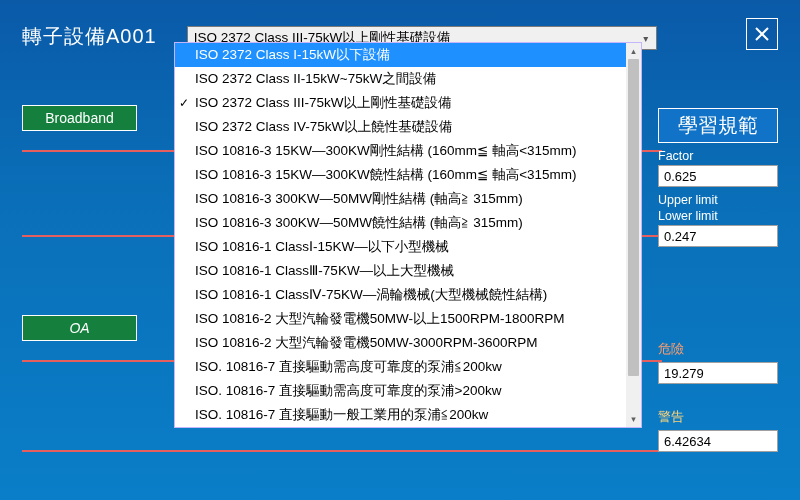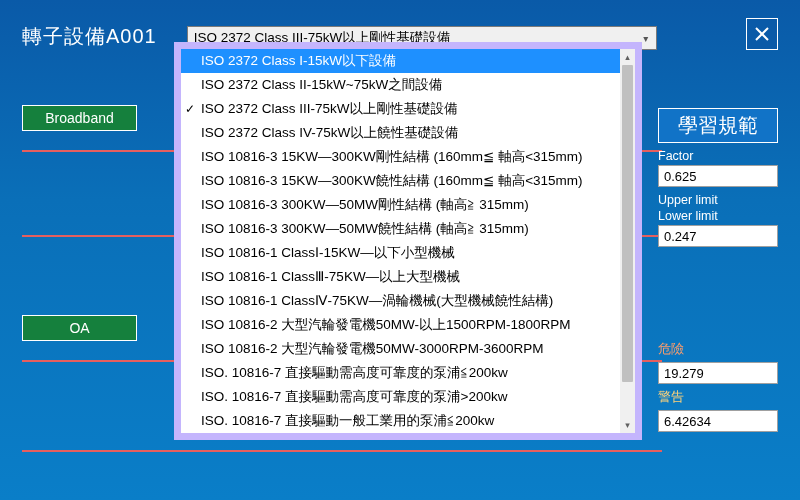--- a/index.html
+++ b/index.html
@@ -3,44 +3,44 @@
 <meta charset="utf-8">
 <style>
   * { box-sizing: border-box; margin: 0; padding: 0; font-family: "Microsoft JhengHei", "Segoe UI", sans-serif; }
   body { width: 800px; height: 500px; overflow: hidden; background: linear-gradient(#0a5aa8, #0a6fb8 40%, #0a7ec8); position: relative; }
   .topbar { display: flex; align-items: flex-end; padding: 18px 22px 0 22px; }
   .title { color: #fff; font-size: 20px; letter-spacing: 1px; }
   .select-box { margin-left: 30px; width: 470px; height: 24px; background: #f0f0f0; border: 1px solid #7a7a7a; display: flex; align-items: center; justify-content: space-between; padding: 0 2px 0 6px; font-size: 13.5px; color: #000; }
   .select-arrow { width: 16px; height: 16px; display: flex; align-items: center; justify-content: center; color: #555; font-size: 10px; }
   .close-btn { margin-left: auto; width: 32px; height: 32px; background: #0a5aa8; border: 1px solid #fff; display: flex; align-items: center; justify-content: center; }
   .close-btn svg { width: 16px; height: 16px; stroke: #fff; stroke-width: 2; }
-  .dropdown { position: absolute; left: 174px; top: 42px; width: 468px; max-height: 400px; background: #fff; border: 7px solid #c4b5fd; font-size: 13.5px; color: #000; overflow: hidden; z-index: 10; }
+  .dropdown { position: absolute; left: 174px; top: 42px; width: 468px; max-height: 400px; background: #fff; border: 1px solid #c4b5fd; font-size: 13.5px; color: #000; overflow: hidden; z-index: 10; }
   .dropdown-inner { position: relative; }
   .dd-item { padding: 2px 6px 2px 20px; white-space: nowrap; line-height: 20px; cursor: default; position: relative; }
   .dd-item.highlight { background: #1e90ff; color: #fff; }
   .dd-item .check { position: absolute; left: 4px; top: 2px; font-size: 12px; }
   .dd-scroll { position: absolute; right: 0; top: 0; bottom: 0; width: 15px; background: #f0f0f0; display: flex; flex-direction: column; align-items: center; }
   .dd-scroll .sbtn { height: 16px; width: 100%; display: flex; align-items: center; justify-content: center; color: #606060; font-size: 9px; }
   .dd-scroll .track { flex: 1; width: 100%; position: relative; }
   .dd-scroll .thumb { position: absolute; left: 2px; right: 2px; top: 0; height: 90%; background: #c0c0c0; border-radius: 1px; }
   .left-tabs { position: absolute; left: 22px; }
   .tab-broadband { top: 105px; }
-  .tab-oa { top: 315px; }
+  .tab-oa { top: 315px; font-style: italic; }
   .tab { width: 115px; height: 26px; background: #15803d; border: 1px solid #fff; color: #fff; display: flex; align-items: center; justify-content: center; font-size: 14px; }
   .panel-border { position: absolute; left: 22px; width: 640px; border-top: 2px solid #e55f5f; }
   .pb1 { top: 150px; }
   .pb2 { top: 235px; }
   .pb3 { top: 360px; }
   .pb4 { top: 450px; }
   .right-col { position: absolute; right: 22px; top: 108px; width: 120px; color: #fff; font-size: 13px; }
   .panel-title { width: 100%; height: 35px; background: #1173c7; border: 1px solid #fff; display: flex; align-items: center; justify-content: center; font-size: 20px; margin-bottom: 6px; }
   .field-label { font-size: 12.5px; margin-top: 2px; margin-bottom: 2px; display: block; }
   .field-input { width: 100%; height: 22px; background: #fff; border: 1px solid #a0a0a0; color: #000; font-size: 13px; padding: 0 5px; margin-bottom: 4px; }
   .warn-label-red { color: #ff9d6b; font-size: 13px; margin-top: 10px; margin-bottom: 4px; display: block; }
-  .warn-label-orange { color: #ffd27a; font-size: 13px; margin-top: 0; margin-bottom: 4px; display: block; }
+  .warn-label-orange { color: #ffd27a; font-size: 13px; margin-top: 20px; margin-bottom: 4px; display: block; }
   .right-lower { position: absolute; right: 22px; top: 330px; width: 120px; color: #fff; }
 </style>
 </head>
 <body>
 
 <div class="topbar">
   <div class="title">轉子設備A001</div>
   <div class="select-box">
     <span>ISO 2372  Class III-75kW以上剛性基礎設備</span>
     <span class="select-arrow">▾</span>

